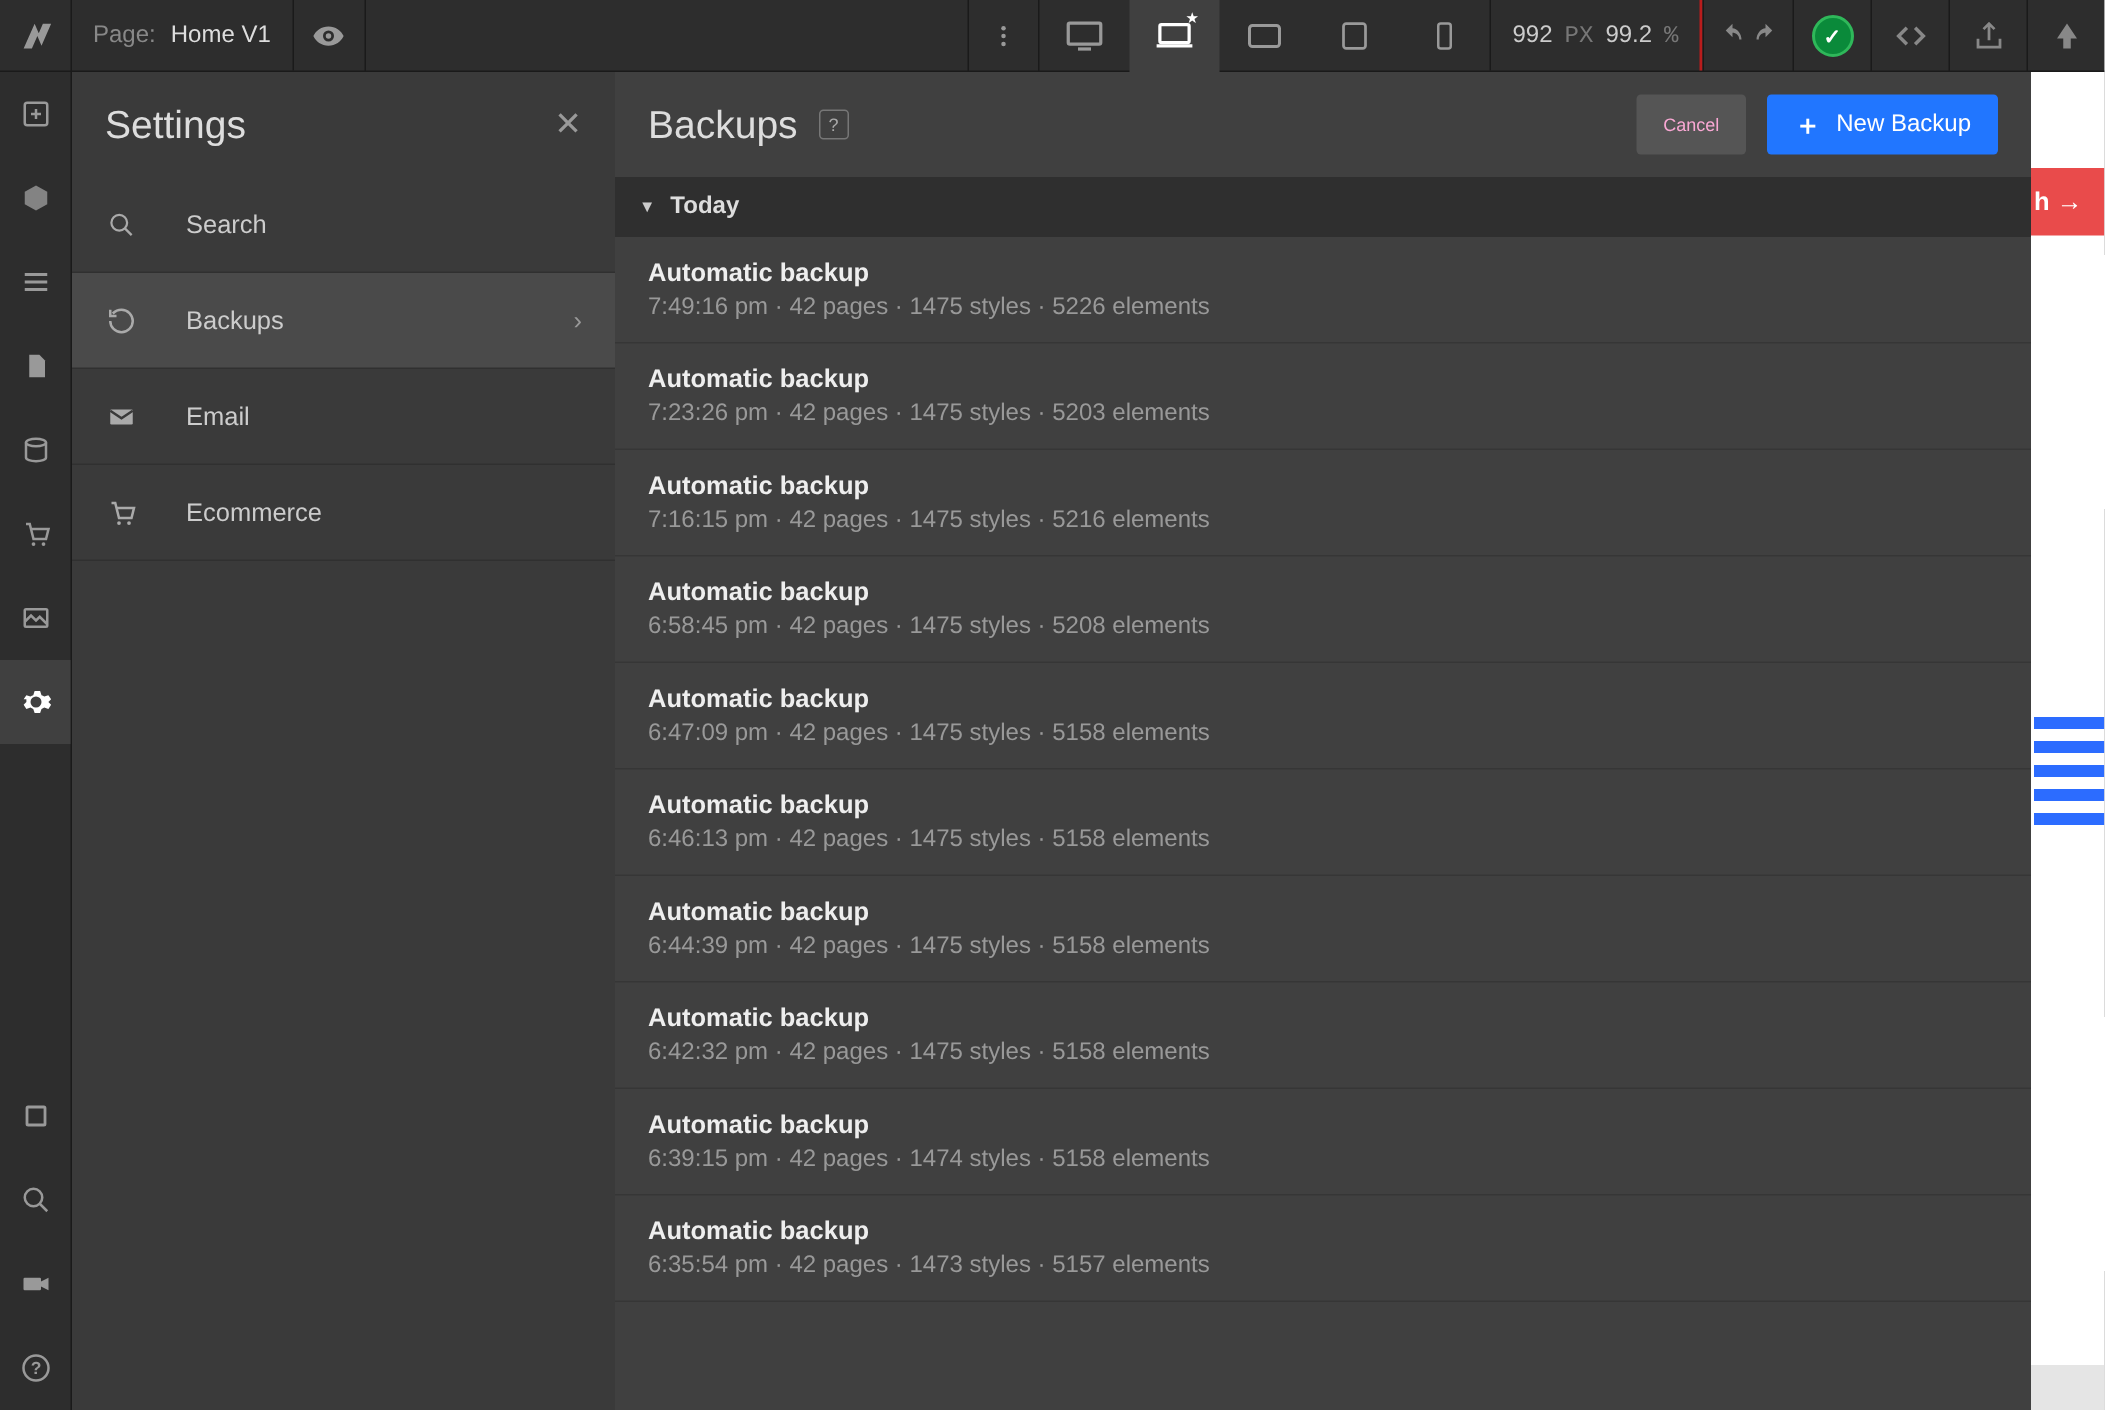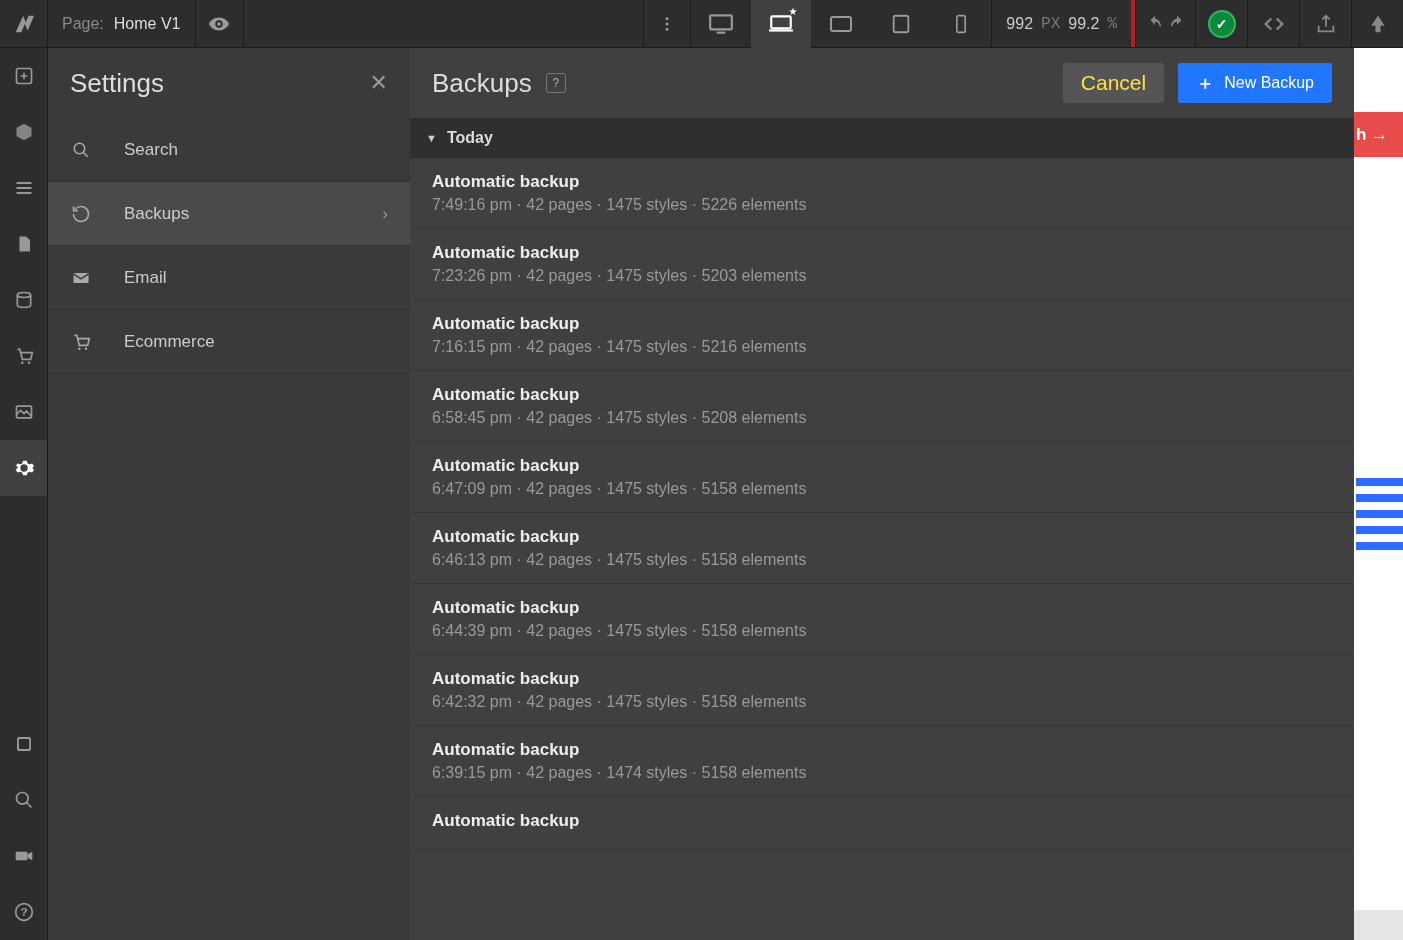--- a/index.html
+++ b/index.html
@@ -13,21 +13,21 @@
   .tb-page { display: flex; align-items: center; padding: 0 14px; gap: 10px; border-right: 1px solid #1a1a1a; height: 100%; font-size: 16px; }
   .tb-page .lbl { color: #888; }
   .tb-page .val { color: #ddd; }
   .tb-eye { width: 48px; height: 48px; display: flex; align-items: center; justify-content: center; border-right: 1px solid #1a1a1a; color: #999; }
   .tb-spacer1 { flex: 1; }
   .tb-menu { width: 48px; height: 48px; display: flex; align-items: center; justify-content: center; border-left: 1px solid #1a1a1a; border-right: 1px solid #1a1a1a; color: #999; }
   .tb-devices { display: flex; align-items: center; height: 100%; }
   .tb-dev { width: 60px; height: 48px; display: flex; align-items: center; justify-content: center; color: #999; position: relative; }
   .tb-dev.active { background: #404040; color: #fff; }
   .tb-dev .star { position: absolute; top: 6px; right: 14px; font-size: 10px; color: #fff; }
-  .tb-size { display: flex; align-items: center; padding: 0 14px; gap: 8px; font-size: 16px; border-left: 1px solid #1a1a1a; border-right: 4px solid #b91c1c; height: 100%; }
+  .tb-size { display: flex; align-items: center; padding: 0 14px; gap: 8px; font-size: 16px; border-left: 1px solid #1a1a1a; border-right: 2px solid #b91c1c; height: 100%; }
   .tb-size .unit { color: #777; font-family: Liberation Mono, monospace; }
   .tb-right { display: flex; align-items: center; height: 100%; }
   .tb-btn { width: 52px; height: 48px; display: flex; align-items: center; justify-content: center; color: #888; border-left: 1px solid #1a1a1a; }
   .tb-check { width: 28px; height: 28px; border-radius: 50%; background: #0a8a3a; border: 2px solid #2fb85a; display: flex; align-items: center; justify-content: center; color: #fff; font-size: 14px; font-weight: bold; }
   .tb-undo-redo { display: flex; align-items: center; width: 60px; justify-content: center; gap: 4px; }
 
   
   .body { flex: 1; display: flex; min-height: 0; }
 
   
@@ -46,21 +46,21 @@
   .sb-item.active { background: #4a4a4a; }
   .sb-item .chev { margin-left: auto; color: #999; }
   .sb-item .ico { width: 22px; display: flex; justify-content: center; color: #aaa; }
 
   
   .main { flex: 1; background: #404040; display: flex; flex-direction: column; min-width: 0; }
   .m-header { display: flex; align-items: center; height: 70px; padding: 0 22px; gap: 14px; }
   .m-title { color: #ddd; font-size: 26px; }
   .m-help { width: 20px; height: 20px; border: 1px solid #777; border-radius: 3px; display: flex; align-items: center; justify-content: center; font-size: 12px; color: #aaa; }
   .m-header .spacer { flex: 1; }
-  .btn-cancel { background: #555; color: #fde047; border: none; height: 40px; padding: 0 18px; font-size: 21px; border-radius: 3px; cursor: pointer; }
+  .btn-cancel { background: #555; color: #f9a8d4; border: none; height: 40px; padding: 0 18px; font-size: 12px; border-radius: 3px; cursor: pointer; }
   .btn-new { background: #2176ff; color: #fff; border: none; height: 40px; padding: 0 18px; font-size: 16px; border-radius: 3px; display: flex; align-items: center; gap: 10px; cursor: pointer; }
   .btn-new .plus { font-size: 18px; font-weight: bold; }
 
   .group-header { display: flex; align-items: center; height: 40px; padding: 0 16px; gap: 10px; background: #2f2f2f; color: #ddd; font-size: 16px; font-weight: bold; }
   .group-header .caret { font-size: 11px; color: #ccc; }
 
   .backup-list { flex: 1; overflow-y: auto; }
   .backup-row { padding: 14px 22px; border-bottom: 1px solid #363636; }
   .br-title { color: #eee; font-size: 17px; font-weight: 600; margin-bottom: 4px; }
   .br-meta { color: #999; font-size: 16px; }
@@ -350,20 +350,21 @@
           <div class="backup-row">
             <div class="br-title">Automatic backup</div>
             <div class="br-meta">6:42:32 pm · 42 pages · 1475 styles · 5158 elements</div>
           </div>
           <div class="backup-row">
             <div class="br-title">Automatic backup</div>
             <div class="br-meta">6:39:15 pm · 42 pages · 1474 styles · 5158 elements</div>
           </div>
           <div class="backup-row">
             <div class="br-title">Automatic backup</div>
+            <div class="br-meta">6:35:54 pm · 42 pages · 1473 styles · 5157 elements</div>
           </div>
         </div>
     </div>
 
     <div class="canvas-strip">
       <div class="cs-red">
         <span>h →</span>
       </div>
       <div class="cs-lines">
         <div class="cs-line"></div>

